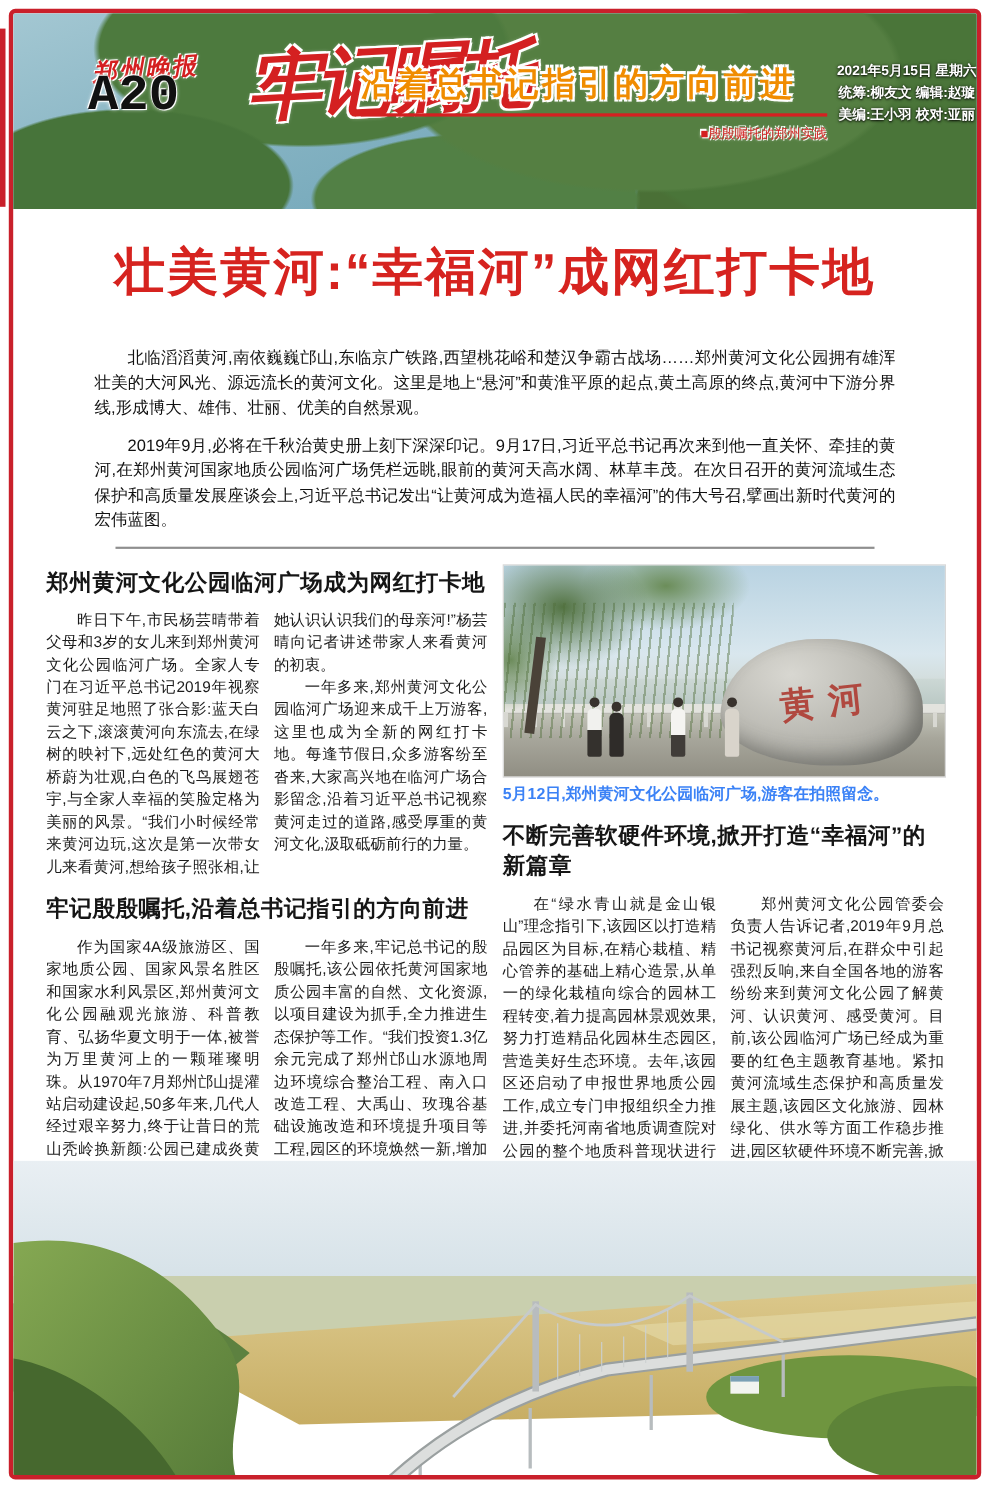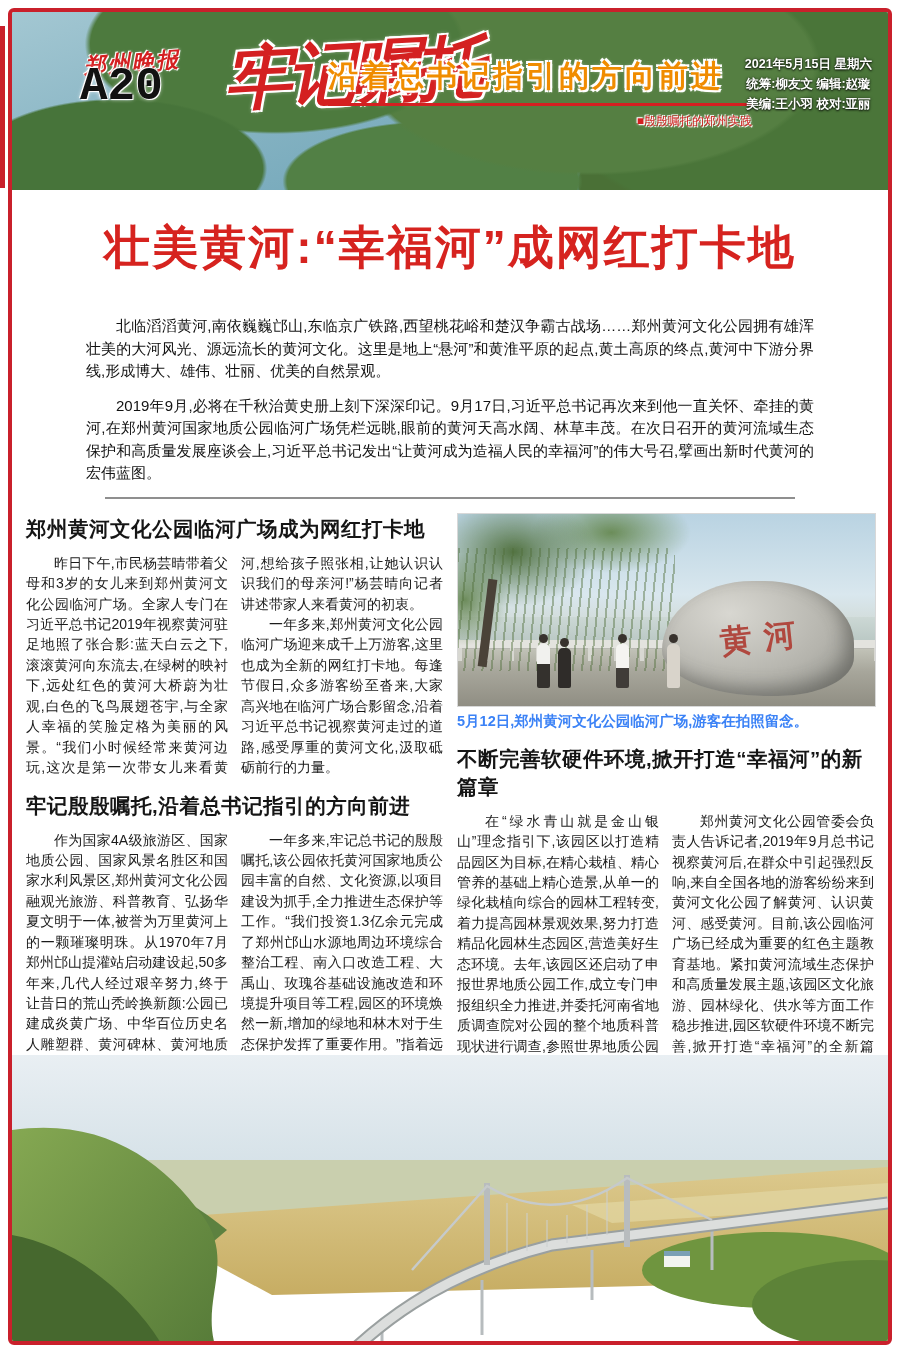--- a/index.html
+++ b/index.html
@@ -27,33 +27,33 @@
   .banner-title{position:absolute;left:212px;top:16px;color:#d42021;font-weight:900;font-style:italic;
     font-size:68px;letter-spacing:-4px;transform:rotate(-3deg);
     font-family:"Liberation Serif","DejaVu Serif",serif;
     text-shadow:0 0 5px #fff,2px 2px 0 #fff,-2px -2px 0 #fff,2px -2px 0 #fff,-2px 2px 0 #fff;}
   .slogan-wrap{position:absolute;left:316px;top:44px;width:424px;}
   .slogan{color:#f08c00;font-weight:900;font-size:30px;letter-spacing:3px;white-space:nowrap;
     text-shadow:0 0 4px #fff,2px 2px 0 #fff,-2px -2px 0 #fff,2px -2px 0 #fff,-2px 2px 0 #fff;}
   .slogan-line{margin-top:6px;height:3px;background:#d42021;}
   .slogan-sub{margin-top:7px;text-align:right;color:#d42021;font-weight:normal;font-size:12px;
     text-shadow:0 0 3px #fff,1px 1px 0 #fff,-1px -1px 0 #fff;}
-  .dateblock{position:absolute;right:16px;top:42px;text-align:center;color:#fff;font-weight:bold;
+  .dateblock{position:absolute;right:0;top:42px;text-align:center;color:#fff;font-weight:bold;
     font-size:12.5px;line-height:1.6;text-shadow:0 1px 2px rgba(0,0,0,.85),0 0 3px rgba(0,0,0,.6);}
 
   
   .headline{margin:14px;padding:16px 0 6px;text-align:center;color:#d6231f;font-weight:900;
     font-size:46px;letter-spacing:2px;line-height:1.2;}
   .intro{padding:8px 62px 0;color:#111;font-size:15px;line-height:1.5;text-align:justify;}
   .intro p{margin:12px;text-indent:2em;}
   .intro p.byline{text-indent:0;margin-top:3px;}
   .divider{width:690px;margin:10px auto 2px;border-top:2px solid #8f8f8f;}
 
   
-  .grid{display:flex;gap:14px;padding:0 14px;height:552px;overflow:hidden;}
+  .grid{display:flex;gap:14px;padding:0 30px;height:552px;overflow:hidden;}
   .colgroup{flex:1;min-width:0;}
   .grid h2{margin:14px 0 10px;font-size:20.5px;color:#151515;font-weight:900;letter-spacing:.5px;}
   .body{column-count:2;column-gap:13px;font-size:14px;line-height:1.46;color:#1b1b1b;
     text-align:justify;word-break:break-all;}
   .body p{margin:0;text-indent:2em;}
 
   
   .photo1-fig{margin:12px 0 4px;}
   .photo1{position:relative;width:100%;height:192px;overflow:hidden;border:1px solid #d8d8d8;
     background:linear-gradient(#b9d3e2 0%,#d9e7ee 42%,#d2dcda 56%,#c2c3b8 70%,#a7a69b 82%,#908e83 100%);}

